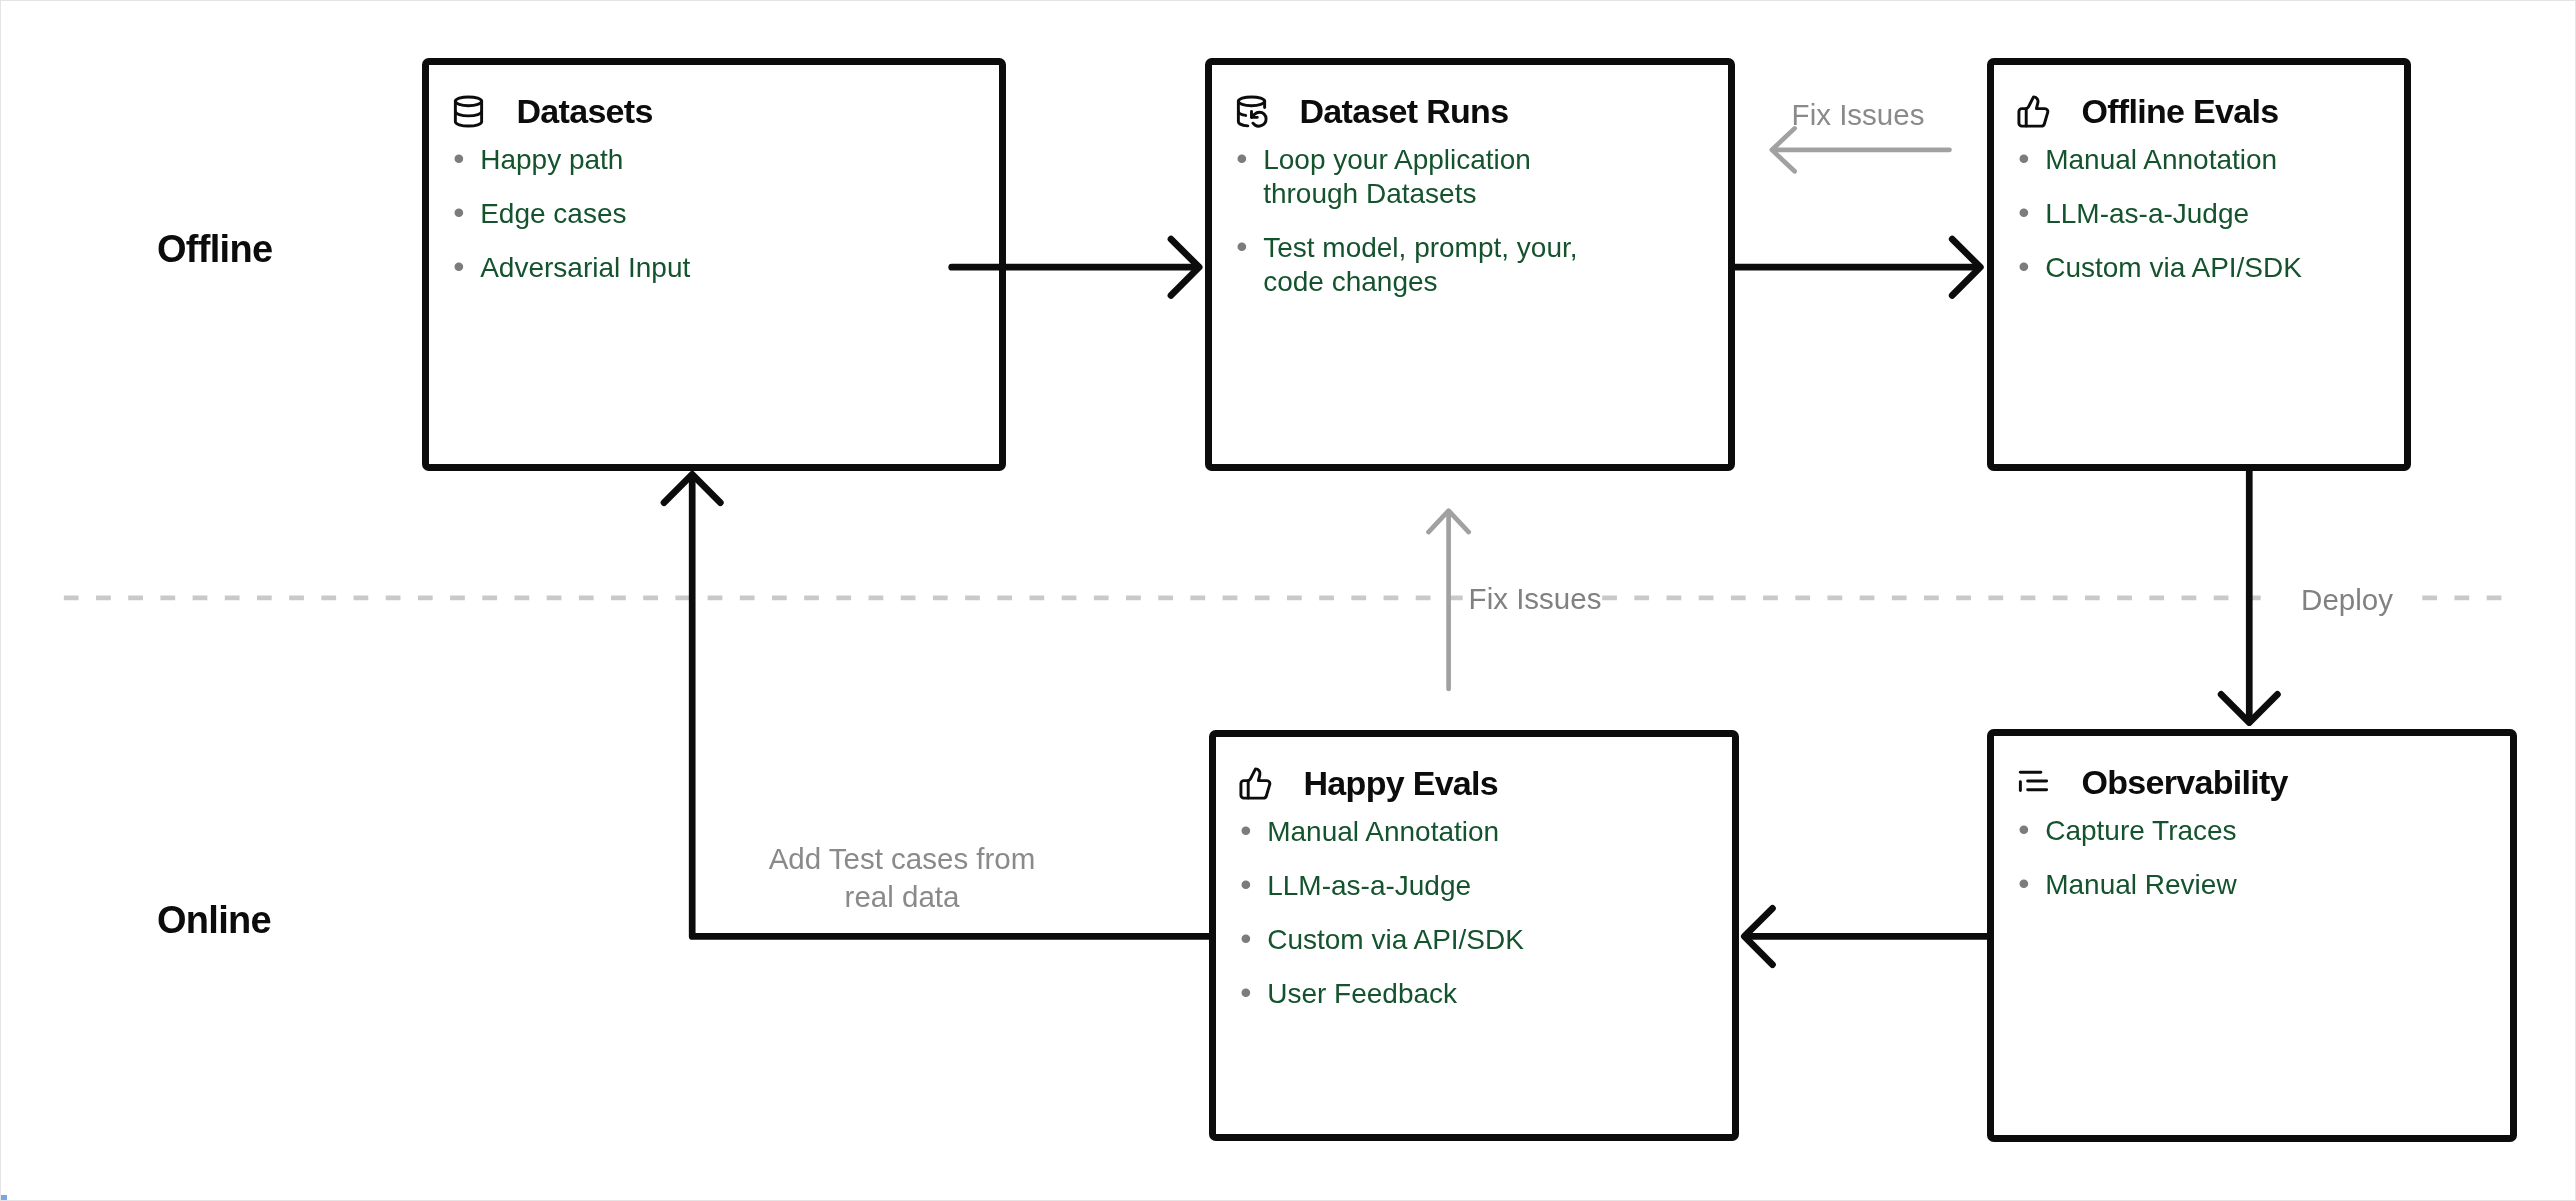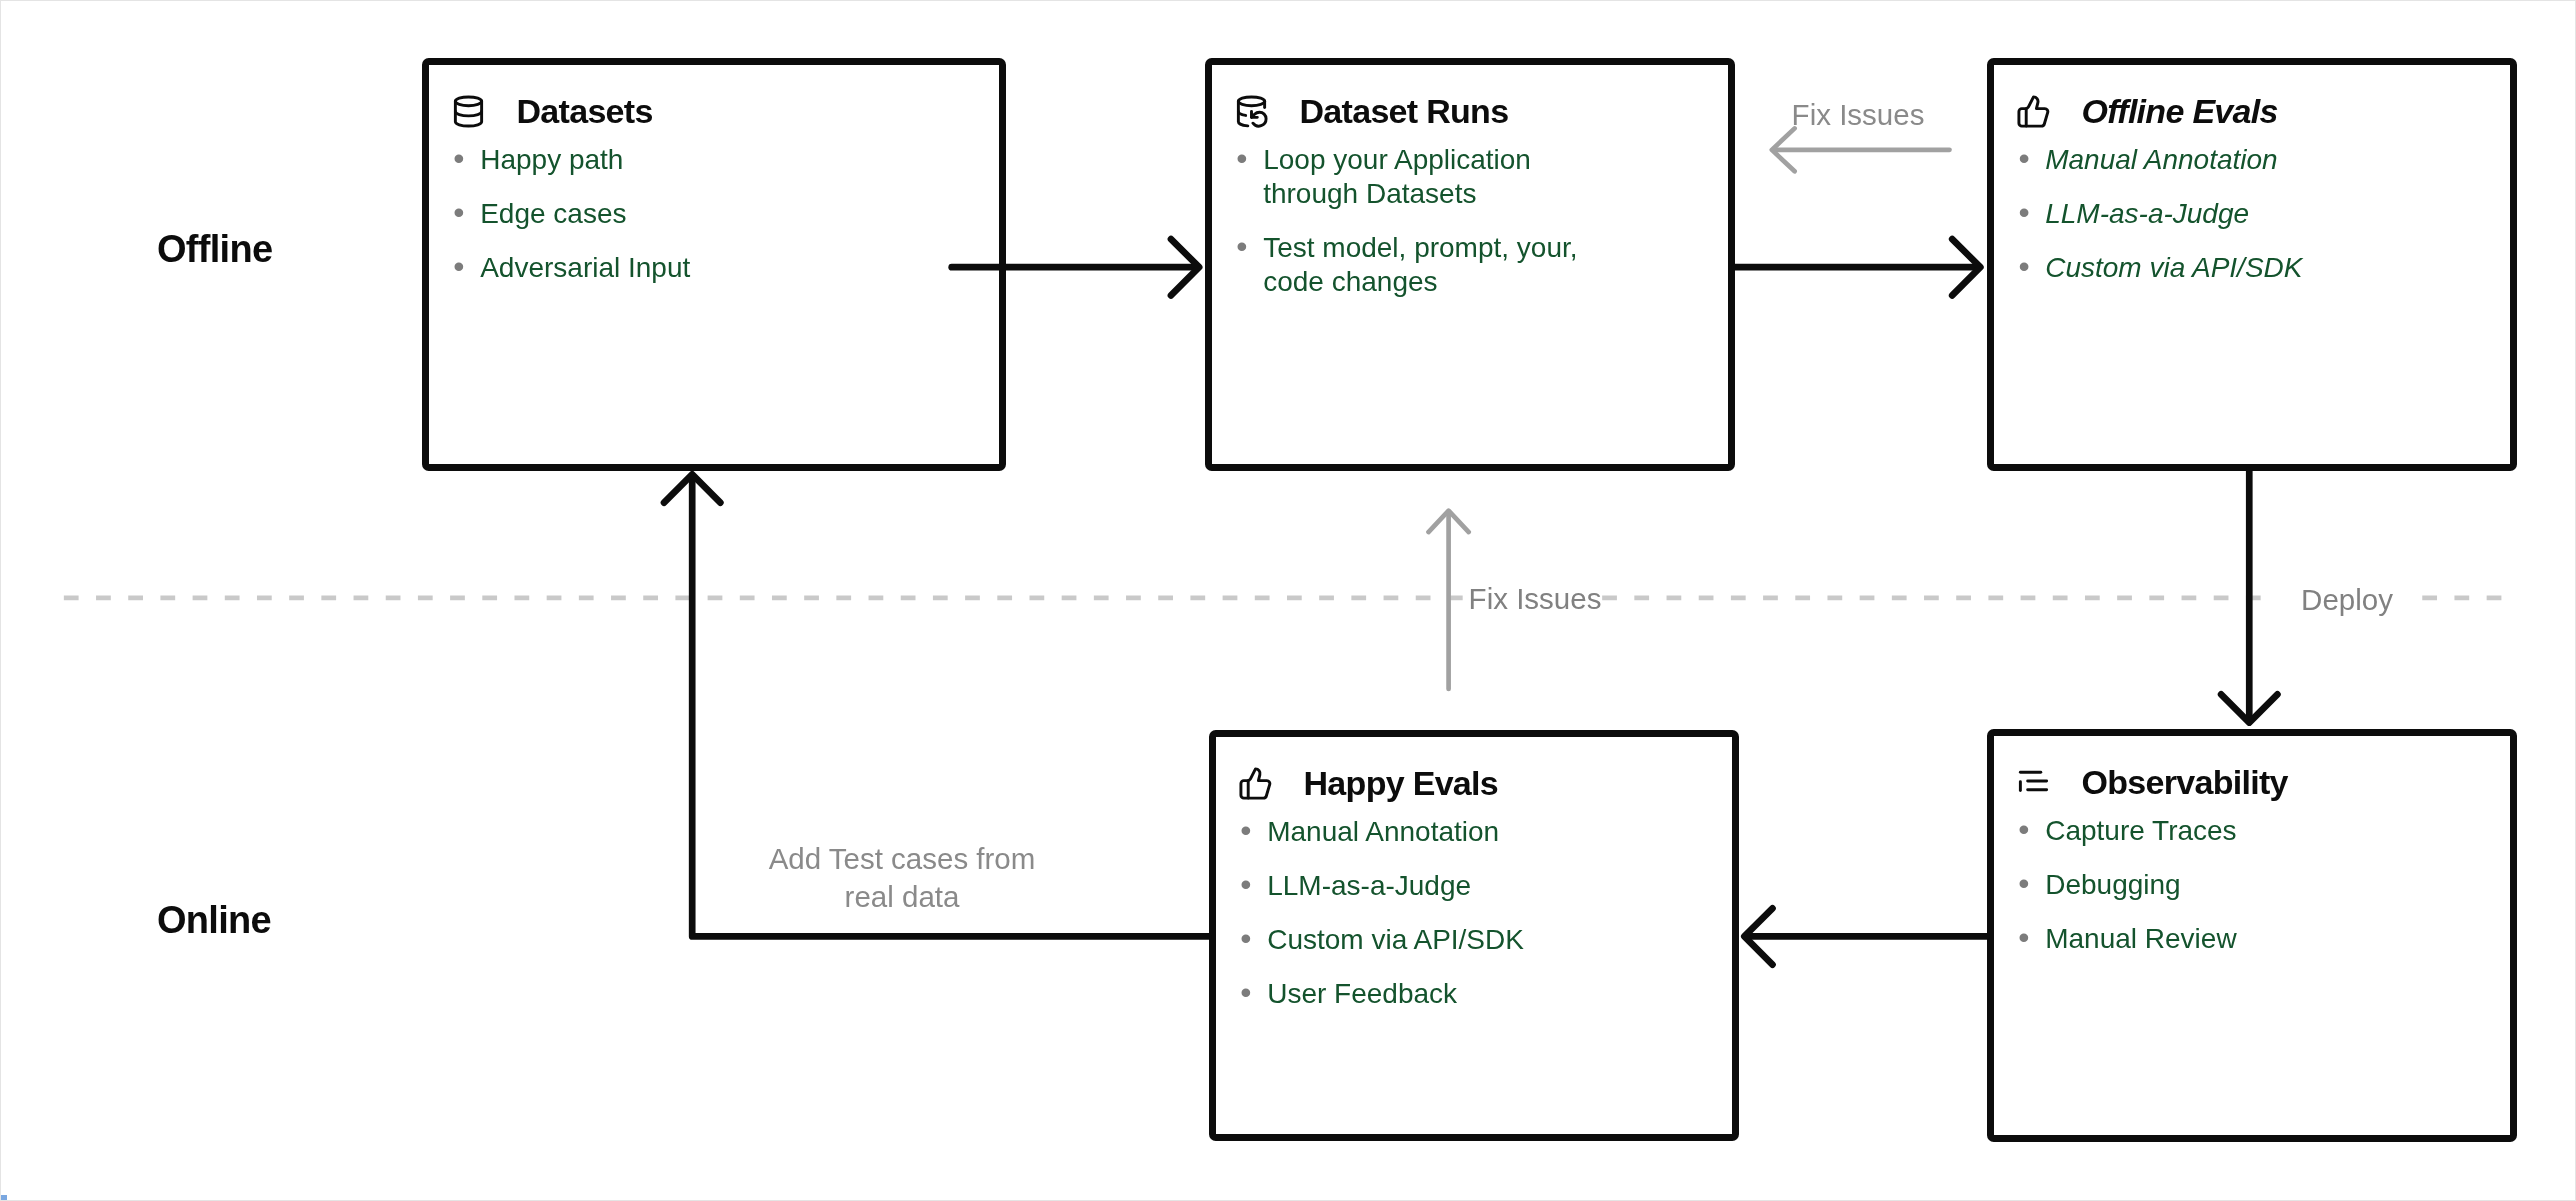--- a/index.html
+++ b/index.html
@@ -109,21 +109,21 @@
       </span>
       <span class="box-title">Dataset Runs</span>
     </div>
     <ul class="bullets">
         <li>Loop your Application through Datasets</li>
         <li>Test model, prompt, your, code changes</li>
       </ul>
   </div>
 </div>
 
-<div class="box" style="left:1986px;top:57px;width:530px;height:413px;font-style:italic;">
+<div class="box" style="left:1986px;top:57px;width:424px;height:413px;">
   <div class="box-inner">
     <div class="box-header">
       <span class="box-icon">
         <svg viewBox="0 0 24 24" fill="none" stroke="currentColor" stroke-width="2" stroke-linecap="round" stroke-linejoin="round">
           <path d="M7 10v12"></path>
           <path d="M15 5.88 14 10h5.83a2 2 0 0 1 1.92 2.56l-2.33 8A2 2 0 0 1 17.5 22H4a2 2 0 0 1-2-2v-8a2 2 0 0 1 2-2h2.76a2 2 0 0 0 1.79-1.11L12 2a3.13 3.13 0 0 1 3 3.88Z"></path>
         </svg>
       </span>
       <span class="box-title">Offline Evals</span>
     </div>
@@ -163,21 +163,20 @@
           <path d="M3 5h14"></path>
           <path d="M3 11.5v6"></path>
           <path d="M8 11h13"></path>
           <path d="M8 17h13"></path>
         </svg>
       </span>
       <span class="box-title">Observability</span>
     </div>
     <ul class="bullets">
         <li>Capture Traces</li>
-        <li>Debugging</li>
         <li>Manual Review</li>
       </ul>
   </div>
 </div>
 
 <div class="edge-label" style="left:1857px;top:114px;">Fix Issues</div>
 <div class="edge-label" style="left:1534px;top:598px;color:#818181;">Fix Issues</div>
 <div class="edge-label" style="left:2346px;top:599px;color:#818181;">Deploy</div>
 <div class="edge-label wrap" style="left:901px;top:877px;">Add Test cases from real data</div>
 

